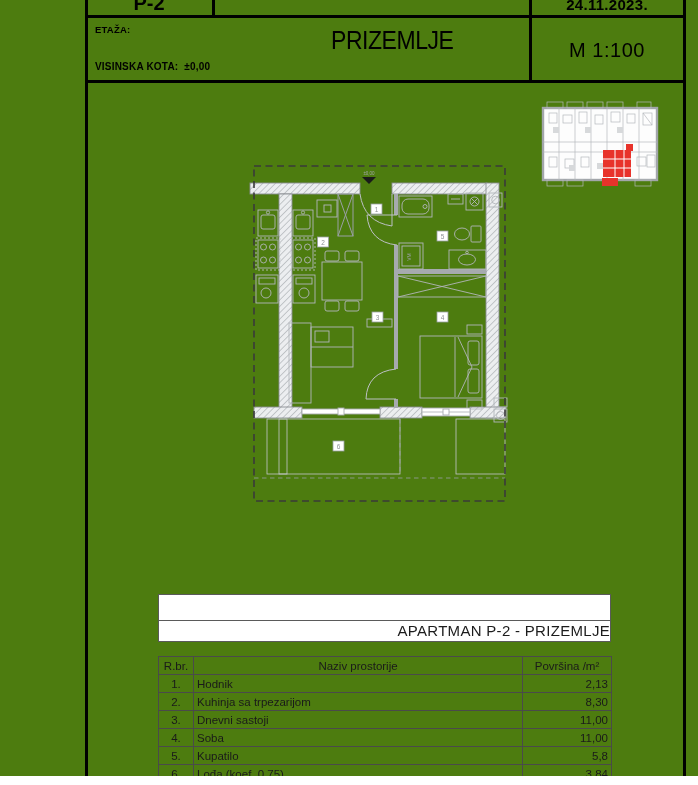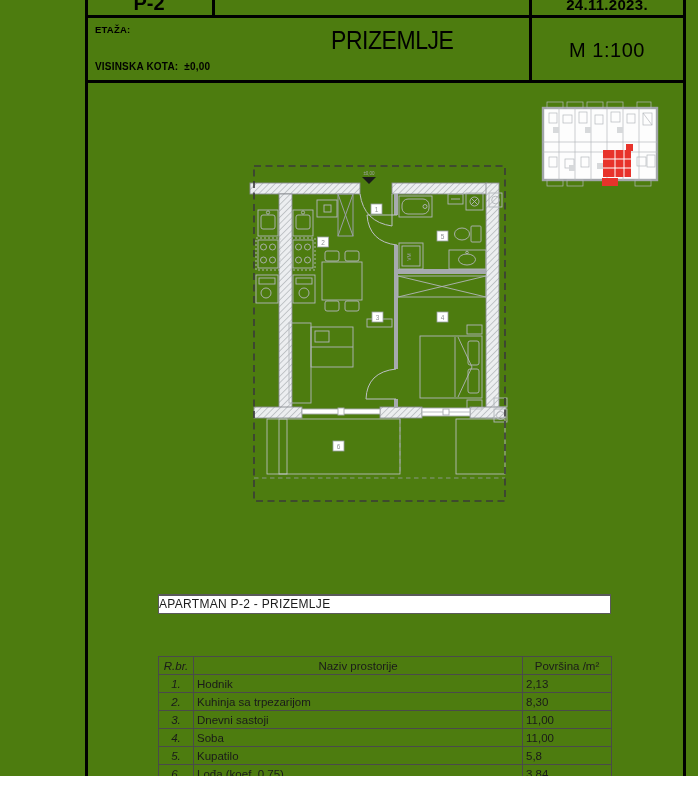--- a/index.html
+++ b/index.html
@@ -14,27 +14,27 @@
   .etaza{left:95px;top:24px;font-size:9.5px;font-weight:bold;letter-spacing:.2px;}
   .visinska{left:95px;top:61px;font-size:10px;font-weight:bold;letter-spacing:.2px;}
   .floor-title{left:85px;top:26px;width:601px;text-align:center;font-size:25px;letter-spacing:-.5px;
                transform:scaleX(.92);transform-origin:385px 0;}
   .scale{left:531px;top:39px;width:152px;text-align:center;font-size:20px;letter-spacing:.5px;}
 
   
   .descbox{left:158px;top:594px;width:453px;border:1px solid #5a5a5a;box-sizing:border-box;background:#fff;}
   .desc{padding:3px 4px 2px;text-align:center;font-family:"DejaVu Sans Mono",monospace;
         font-size:10.5px;line-height:13px;color:#8e9296;white-space:nowrap;}
-  .apt-title{border-top:1px solid #5a5a5a;text-align:left;font-size:12px;padding:1px 0 2px;color:#1c1c1c;letter-spacing:.3px;}
+  .apt-title{border-top:1px solid #5a5a5a;text-align:right;font-size:15px;padding:1px 0 2px;color:#1c1c1c;letter-spacing:.3px;margin-top:25px;}
   table.areas{position:absolute;left:158px;top:656px;width:454px;border-collapse:collapse;table-layout:fixed;
         font-size:11.5px;color:#1a1a1a;}
   table.areas td,table.areas th{border:1px solid #4a4a4a;height:17px;padding:0 3px;font-weight:normal;overflow:hidden;white-space:nowrap;}
-  .c-num{width:28px;text-align:center;font-style:italic;}
+  .c-num{width:28px;text-align:center;}
   .c-name{text-align:left;}
-  .c-area{width:82px;}
+  .c-area{width:82px;text-align:right;}
   th.c-name{text-align:center;}
   th.c-area{text-align:center;}
 
   
   .wall{fill:url(#hatch);stroke:#8a8e92;stroke-width:.9;}
   .tw{fill:#a6aaae;stroke:none;}
   .fur{fill:none;stroke:#b2b6ba;stroke-width:.9;}
   .furw{fill:#fff;stroke:#a8acb0;stroke-width:.9;}
   .d2{fill:none;stroke:#c6cace;stroke-width:.8;stroke-dasharray:2 2;}
   .thin{fill:none;stroke:#9aa0a4;stroke-width:1;}

